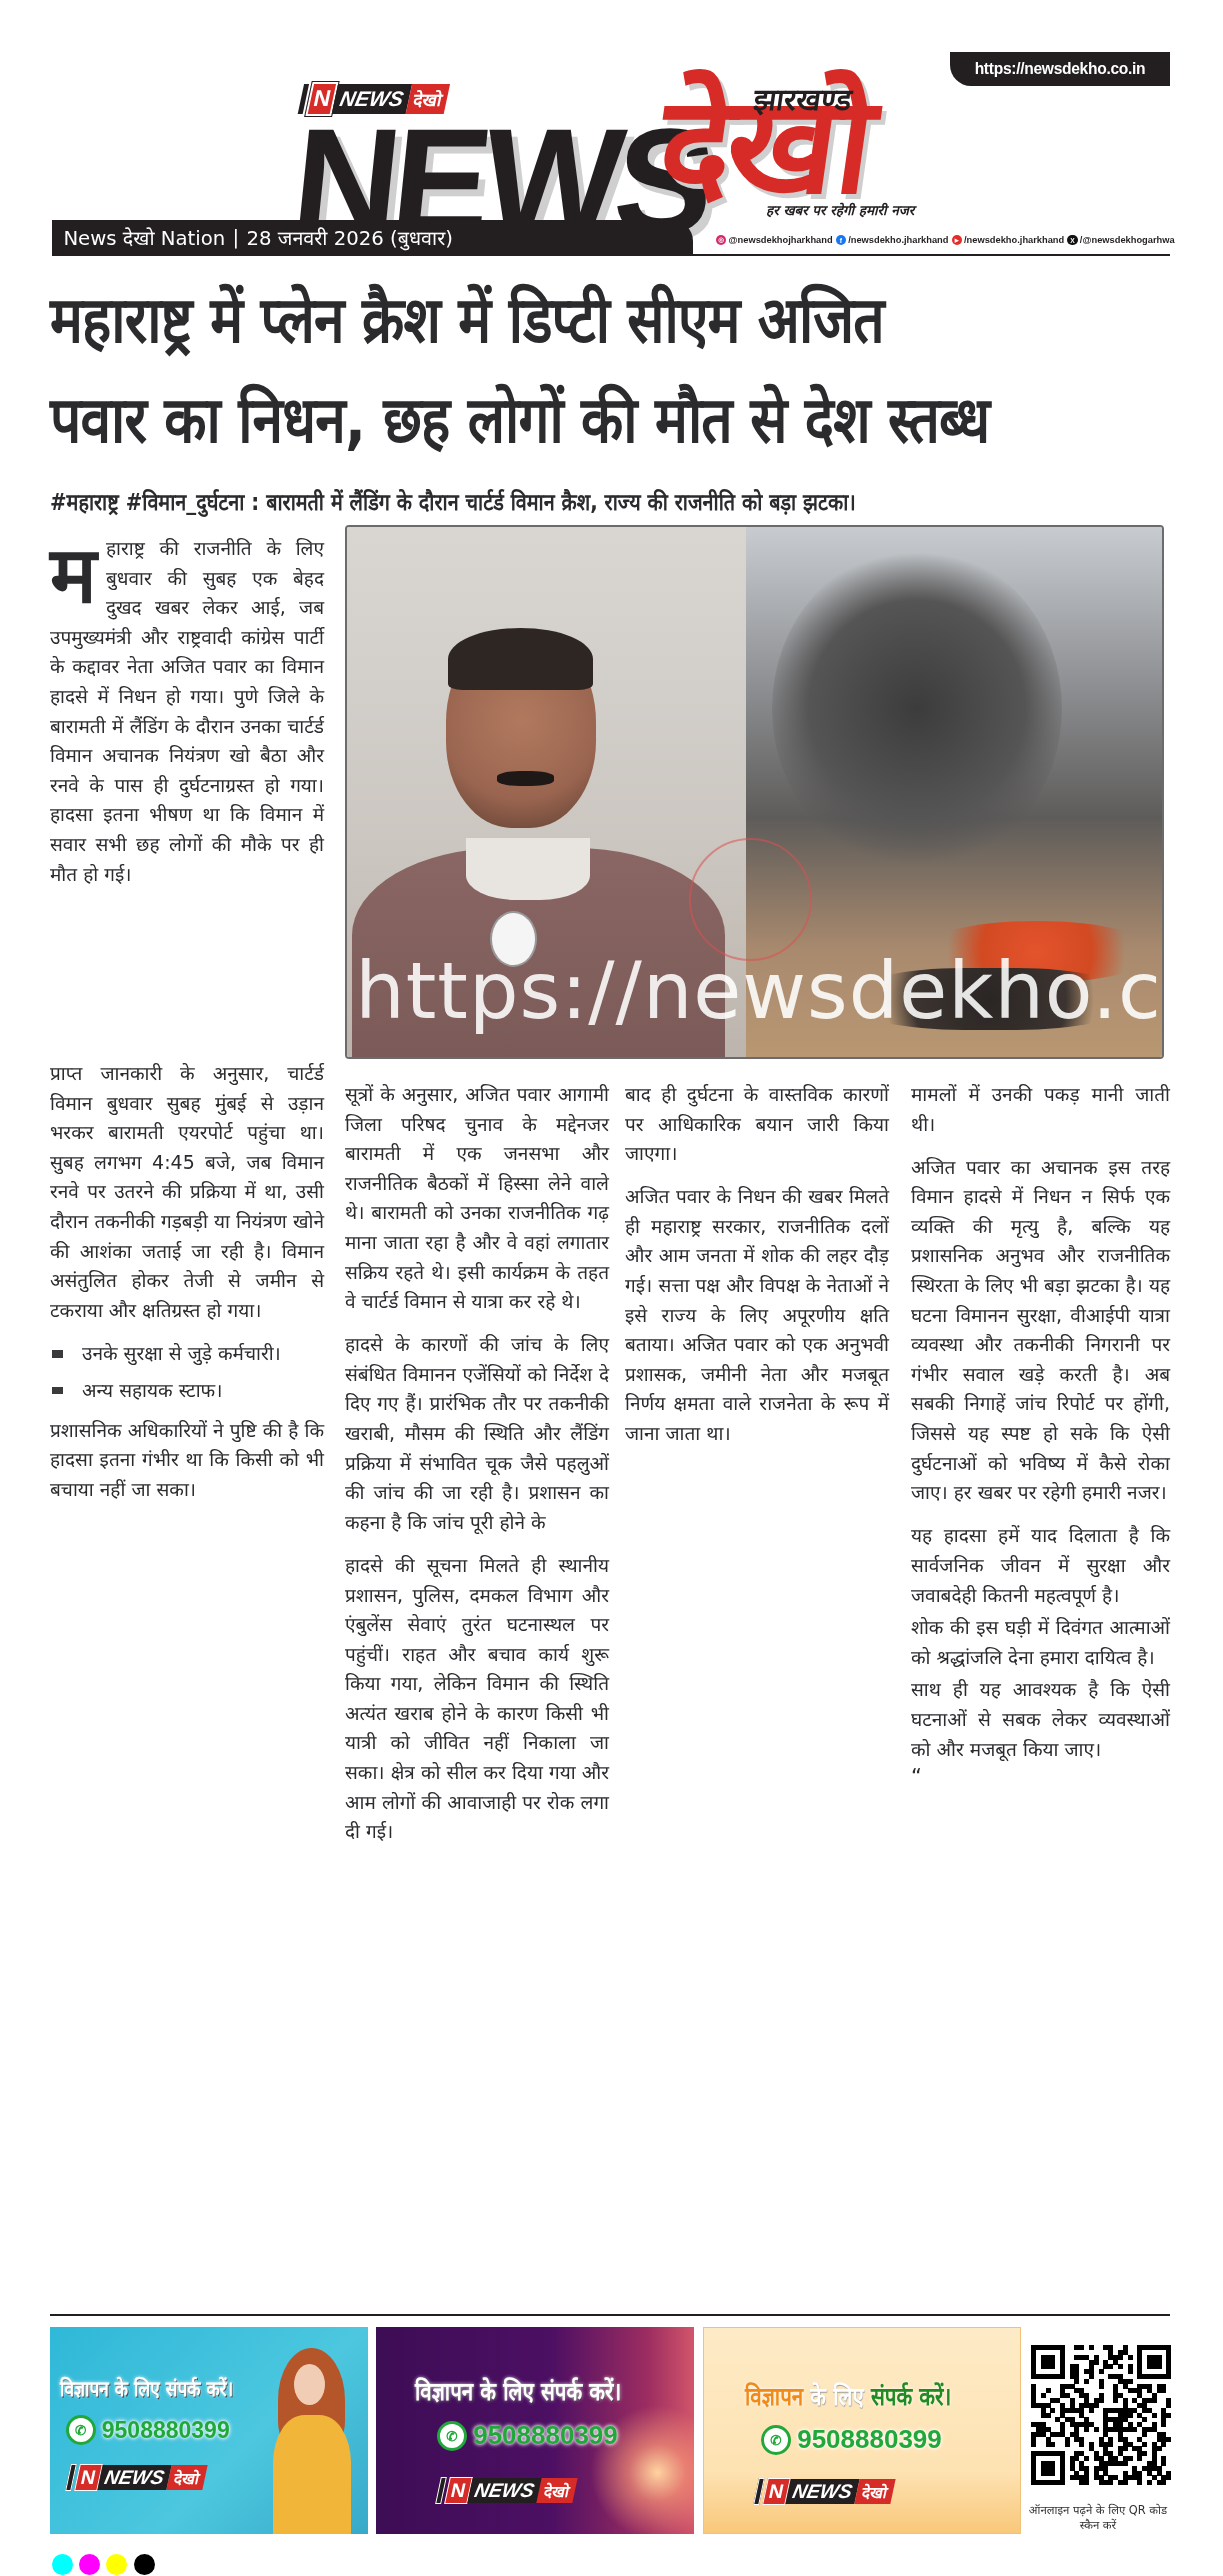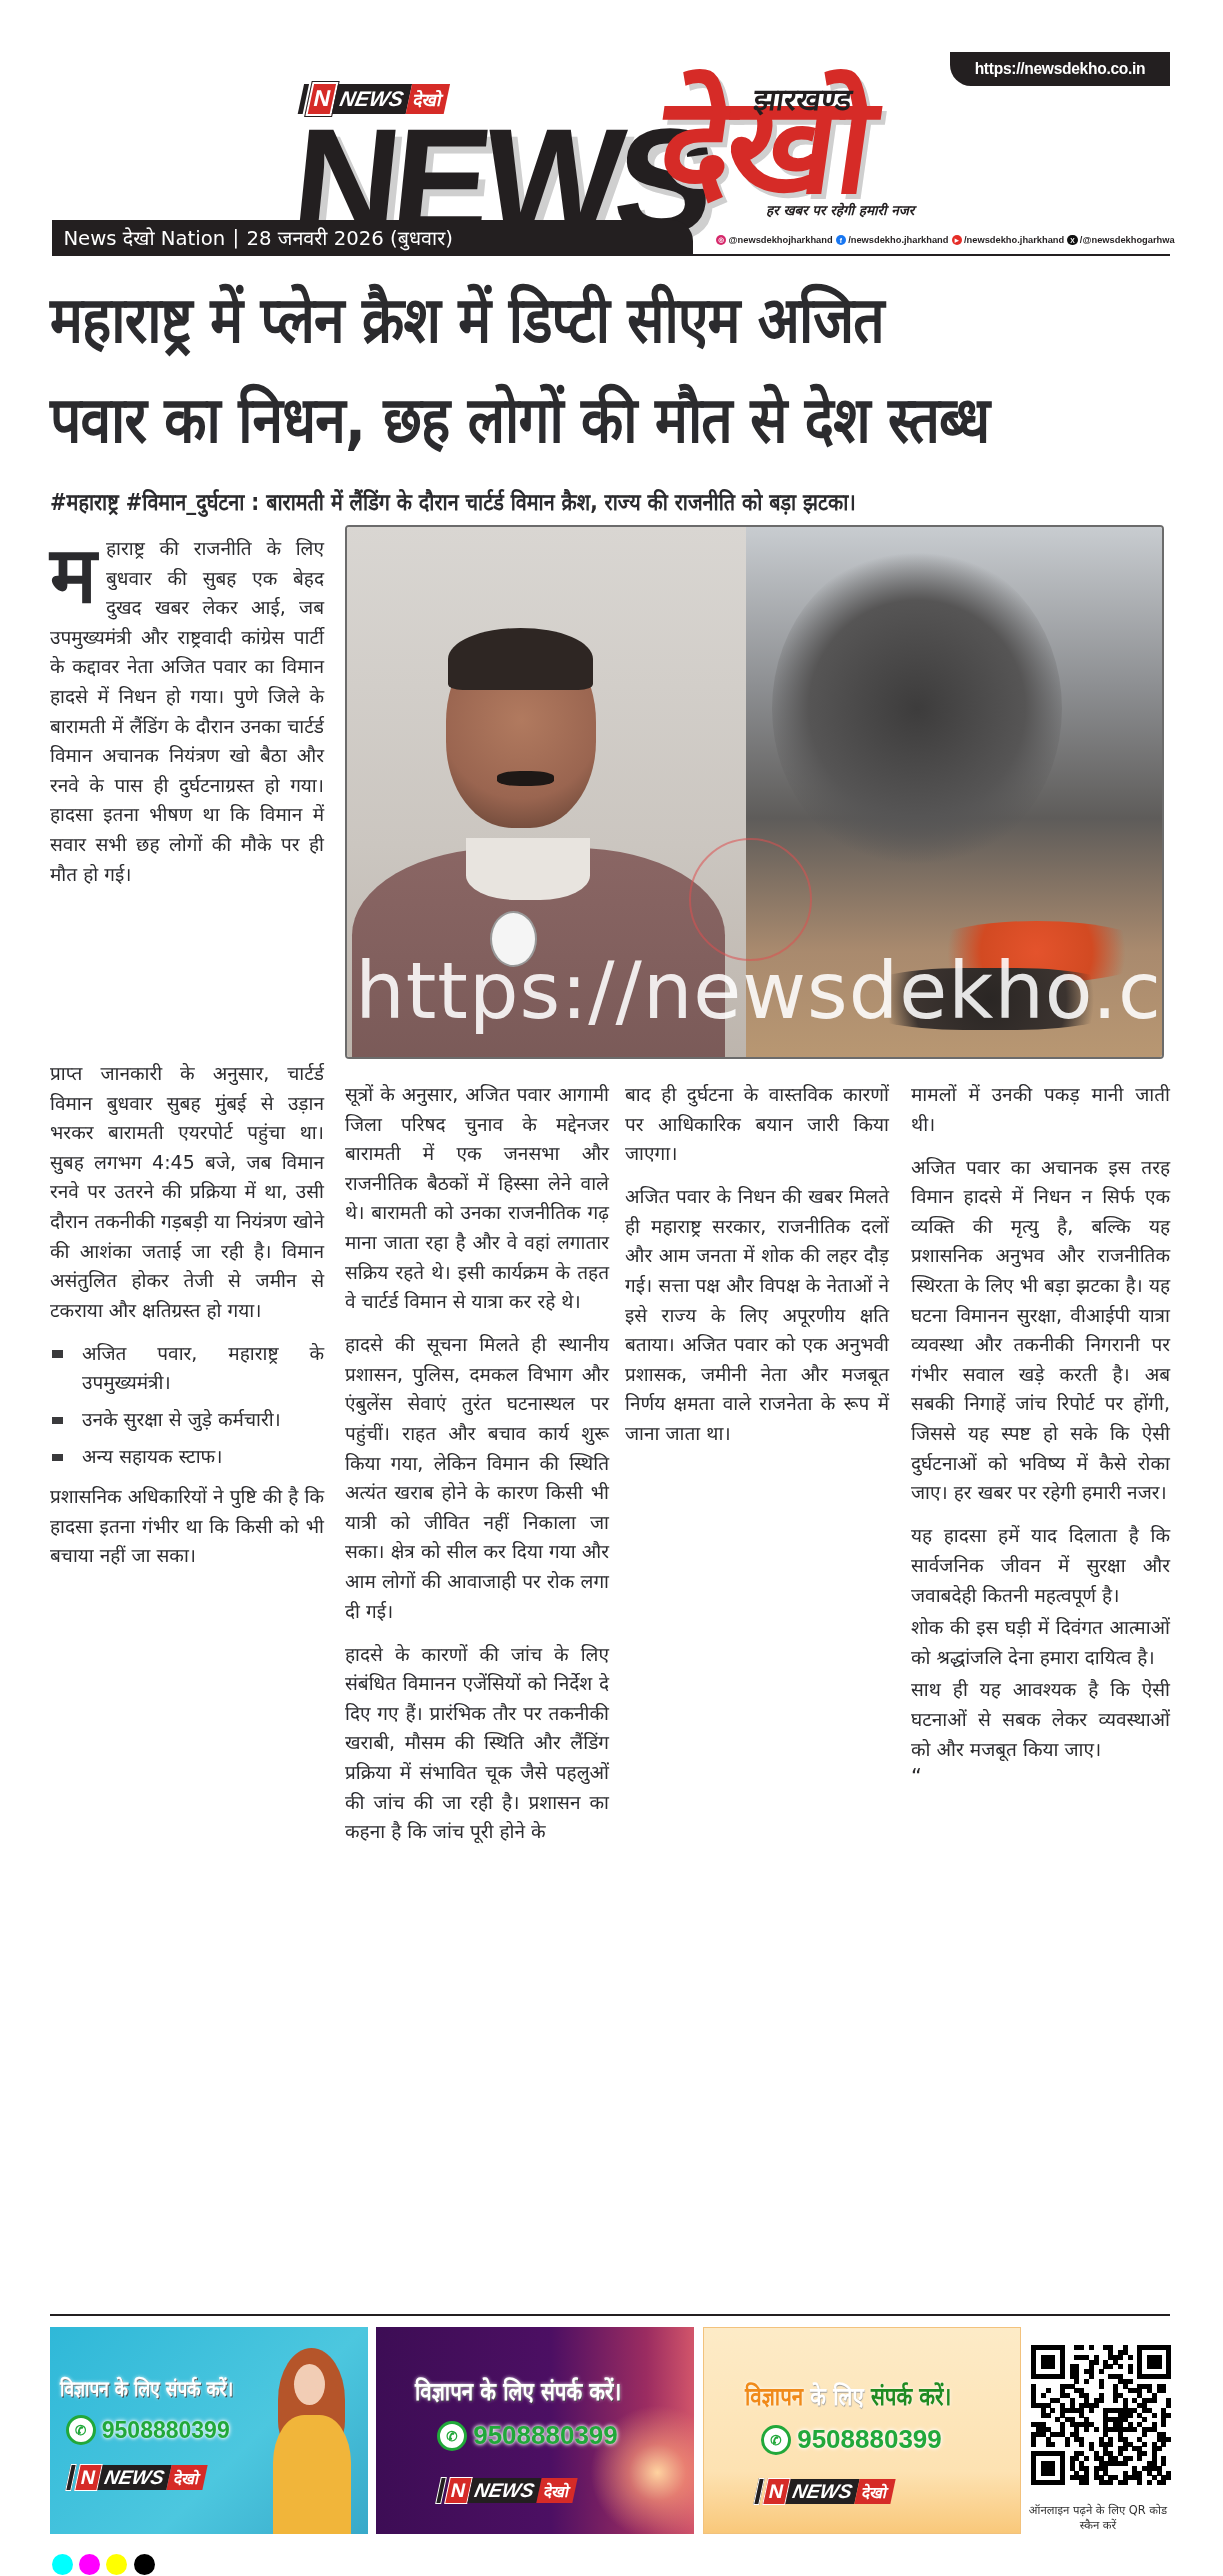--- a/index.html
+++ b/index.html
@@ -161,31 +161,30 @@
 </div>
 
 <div class="col col1-top">
   <span class="dropcap">म</span>
   <span>हाराष्ट्र की राजनीति के लिए बुधवार की सुबह एक बेहद दुखद खबर लेकर आई, जब उपमुख्यमंत्री और राष्ट्रवादी कांग्रेस पार्टी के कद्दावर नेता अजित पवार का विमान हादसे में निधन हो गया। पुणे जिले के बारामती में लैंडिंग के दौरान उनका चार्टर्ड विमान अचानक नियंत्रण खो बैठा और रनवे के पास ही दुर्घटनाग्रस्त हो गया। हादसा इतना भीषण था कि विमान में सवार सभी छह लोगों की मौके पर ही मौत हो गई।</span>
 </div>
 
 <div class="col col1">
   <p>प्राप्त जानकारी के अनुसार, चार्टर्ड विमान बुधवार सुबह मुंबई से उड़ान भरकर बारामती एयरपोर्ट पहुंचा था। सुबह लगभग 4:45 बजे, जब विमान रनवे पर उतरने की प्रक्रिया में था, उसी दौरान तकनीकी गड़बड़ी या नियंत्रण खोने की आशंका जताई जा रही है। विमान असंतुलित होकर तेजी से जमीन से टकराया और क्षतिग्रस्त हो गया।</p>
   <ul class="bullets">
-    <li><span class="bullet"></span><span>अजित पवार, महाराष्ट्र के उपमुख्यमंत्री।</span></li>
     <li><span class="bullet"></span><span>उनके सुरक्षा से जुड़े कर्मचारी।</span></li>
     <li><span class="bullet"></span><span>अन्य सहायक स्टाफ।</span></li>
   </ul>
   <p>प्रशासनिक अधिकारियों ने पुष्टि की है कि हादसा इतना गंभीर था कि किसी को भी बचाया नहीं जा सका।</p>
 </div>
 
 <div class="col col2">
   <p>सूत्रों के अनुसार, अजित पवार आगामी जिला परिषद चुनाव के मद्देनजर बारामती में एक जनसभा और राजनीतिक बैठकों में हिस्सा लेने वाले थे। बारामती को उनका राजनीतिक गढ़ माना जाता रहा है और वे वहां लगातार सक्रिय रहते थे। इसी कार्यक्रम के तहत वे चार्टर्ड विमान से यात्रा कर रहे थे।</p>
+  <p>हादसे के कारणों की जांच के लिए संबंधित विमानन एजेंसियों को निर्देश दे दिए गए हैं। प्रारंभिक तौर पर तकनीकी खराबी, मौसम की स्थिति और लैंडिंग प्रक्रिया में संभावित चूक जैसे पहलुओं की जांच की जा रही है। प्रशासन का कहना है कि जांच पूरी होने के</p>
   <p>हादसे की सूचना मिलते ही स्थानीय प्रशासन, पुलिस, दमकल विभाग और एंबुलेंस सेवाएं तुरंत घटनास्थल पर पहुंचीं। राहत और बचाव कार्य शुरू किया गया, लेकिन विमान की स्थिति अत्यंत खराब होने के कारण किसी भी यात्री को जीवित नहीं निकाला जा सका। क्षेत्र को सील कर दिया गया और आम लोगों की आवाजाही पर रोक लगा दी गई।</p>
-  <p>हादसे के कारणों की जांच के लिए संबंधित विमानन एजेंसियों को निर्देश दे दिए गए हैं। प्रारंभिक तौर पर तकनीकी खराबी, मौसम की स्थिति और लैंडिंग प्रक्रिया में संभावित चूक जैसे पहलुओं की जांच की जा रही है। प्रशासन का कहना है कि जांच पूरी होने के</p>
 </div>
 
 <div class="col col3">
   <p>बाद ही दुर्घटना के वास्तविक कारणों पर आधिकारिक बयान जारी किया जाएगा।</p>
   <p>अजित पवार के निधन की खबर मिलते ही महाराष्ट्र सरकार, राजनीतिक दलों और आम जनता में शोक की लहर दौड़ गई। सत्ता पक्ष और विपक्ष के नेताओं ने इसे राज्य के लिए अपूरणीय क्षति बताया। अजित पवार को एक अनुभवी प्रशासक, जमीनी नेता और मजबूत निर्णय क्षमता वाले राजनेता के रूप में जाना जाता था।</p>
 </div>
 
 <div class="col col4">
   <p>मामलों में उनकी पकड़ मानी जाती थी।</p>
   <p>अजित पवार का अचानक इस तरह विमान हादसे में निधन न सिर्फ एक व्यक्ति की मृत्यु है, बल्कि यह प्रशासनिक अनुभव और राजनीतिक स्थिरता के लिए भी बड़ा झटका है। यह घटना विमानन सुरक्षा, वीआईपी यात्रा व्यवस्था और तकनीकी निगरानी पर गंभीर सवाल खड़े करती है। अब सबकी निगाहें जांच रिपोर्ट पर होंगी, जिससे यह स्पष्ट हो सके कि ऐसी दुर्घटनाओं को भविष्य में कैसे रोका जाए। हर खबर पर रहेगी हमारी नजर।</p>

